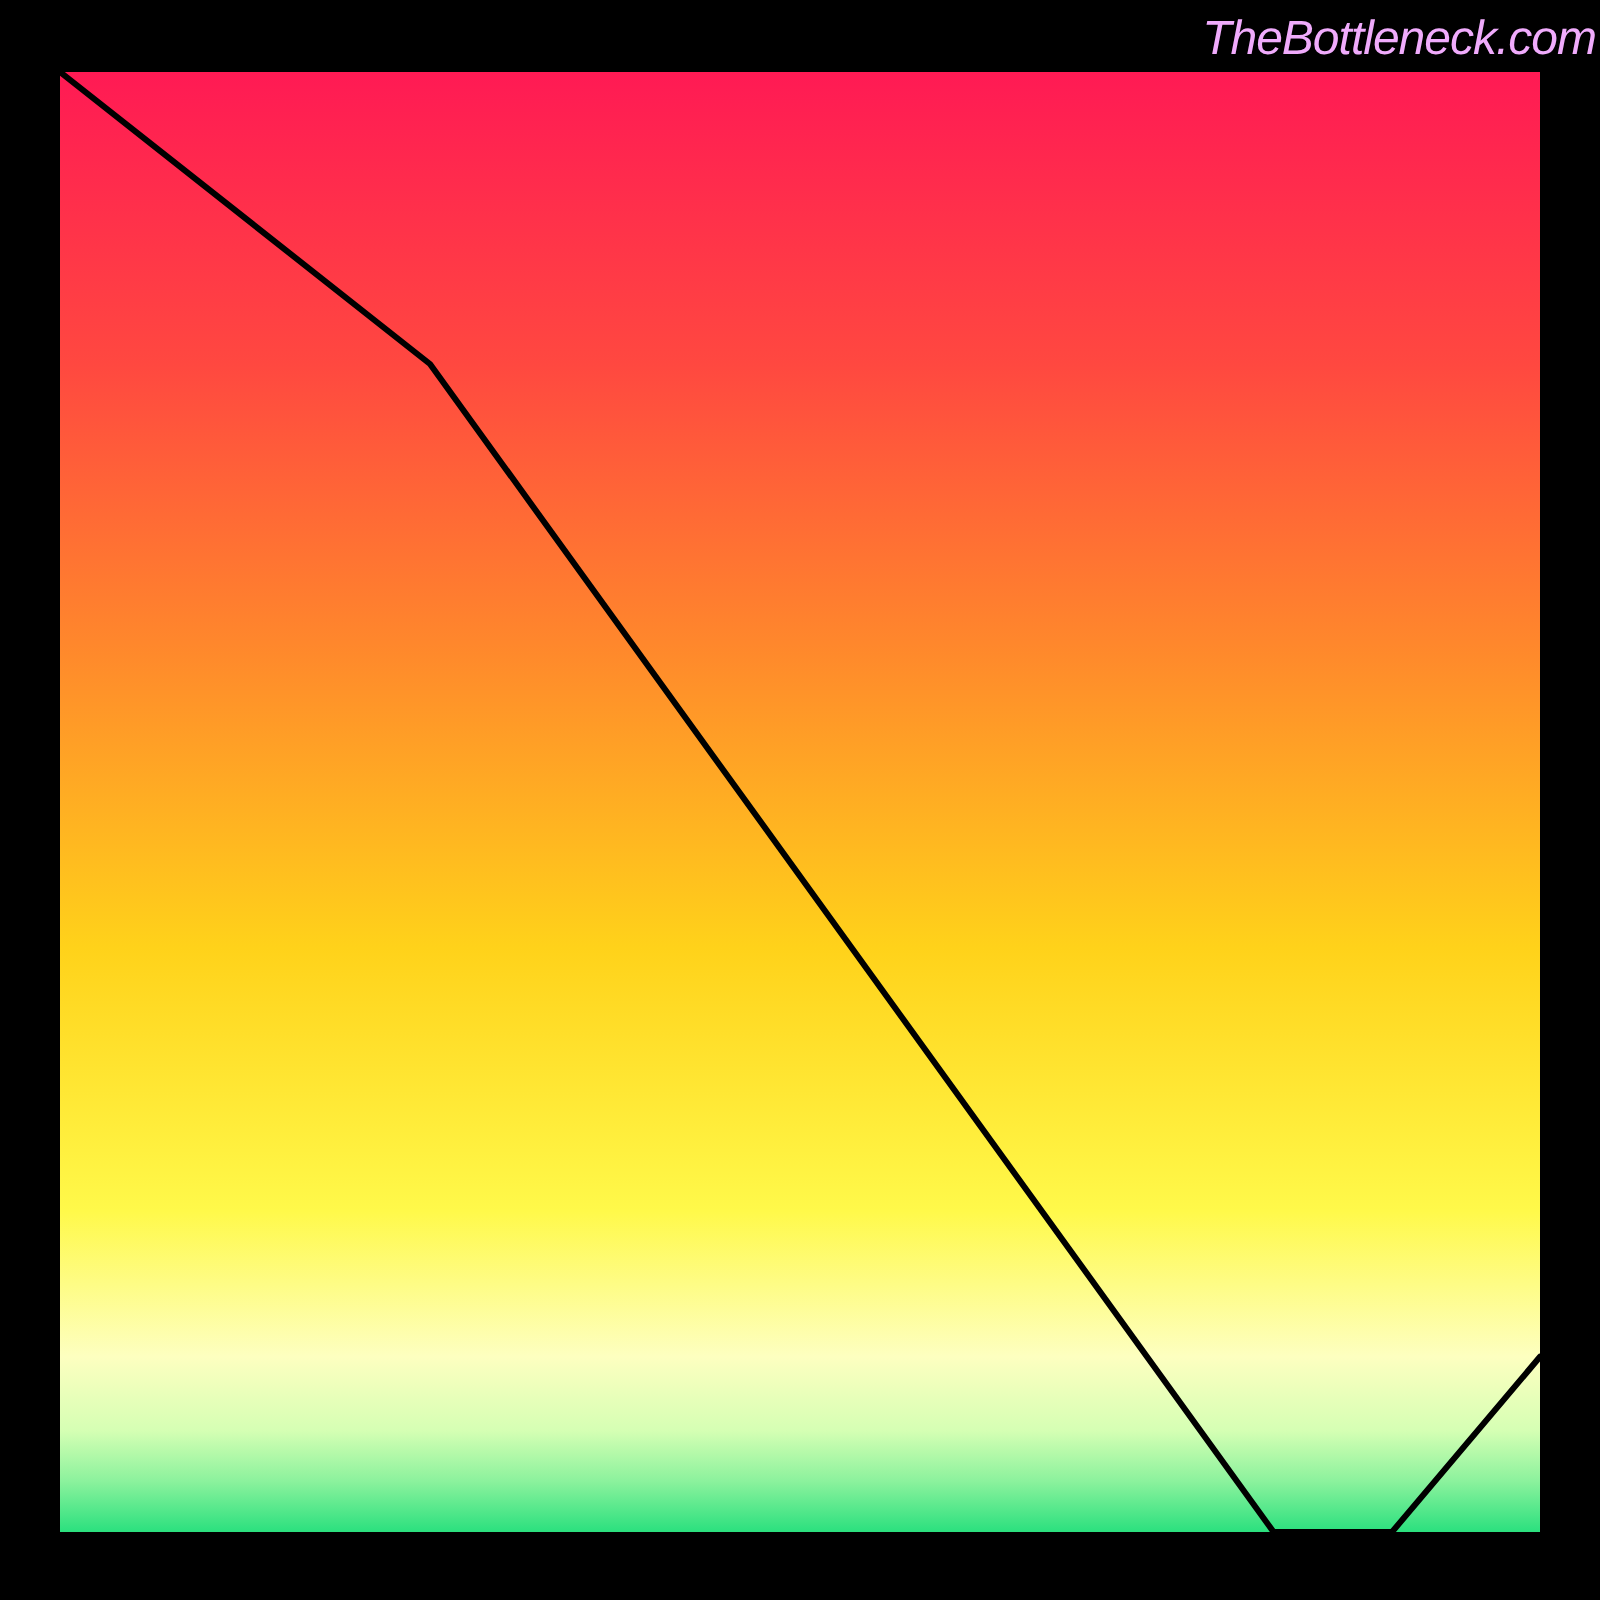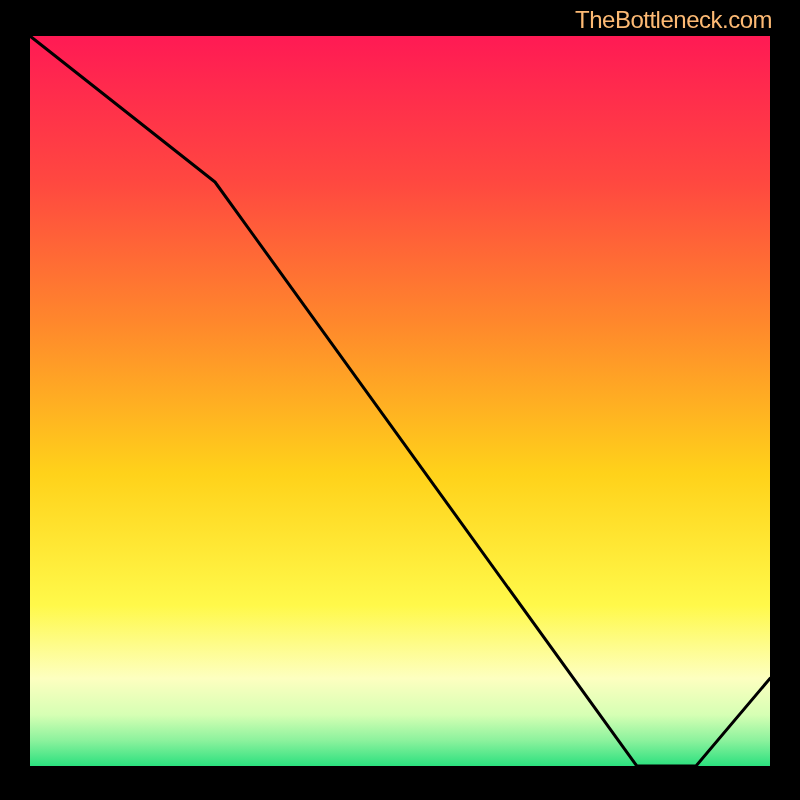--- a/index.html
+++ b/index.html
@@ -15,25 +15,26 @@
     position: absolute;
     left: 0;
     top: 0;
     width: 800px;
     height: 800px;
     background: #000;
   }
   .watermark {
     position: absolute;
     top: 6px;
-    right: 28px;
-    color: #fdba74;
+    right: 2px;
+    color: #f0abfc;
     font-size: 24px;
     font-weight: 500;
     letter-spacing: -0.5px;
+    font-style: italic;
   }
   .plot {
     position: absolute;
     left: 30px;
     top: 36px;
     width: 740px;
     height: 730px;
   }
 </style>
 </head>

